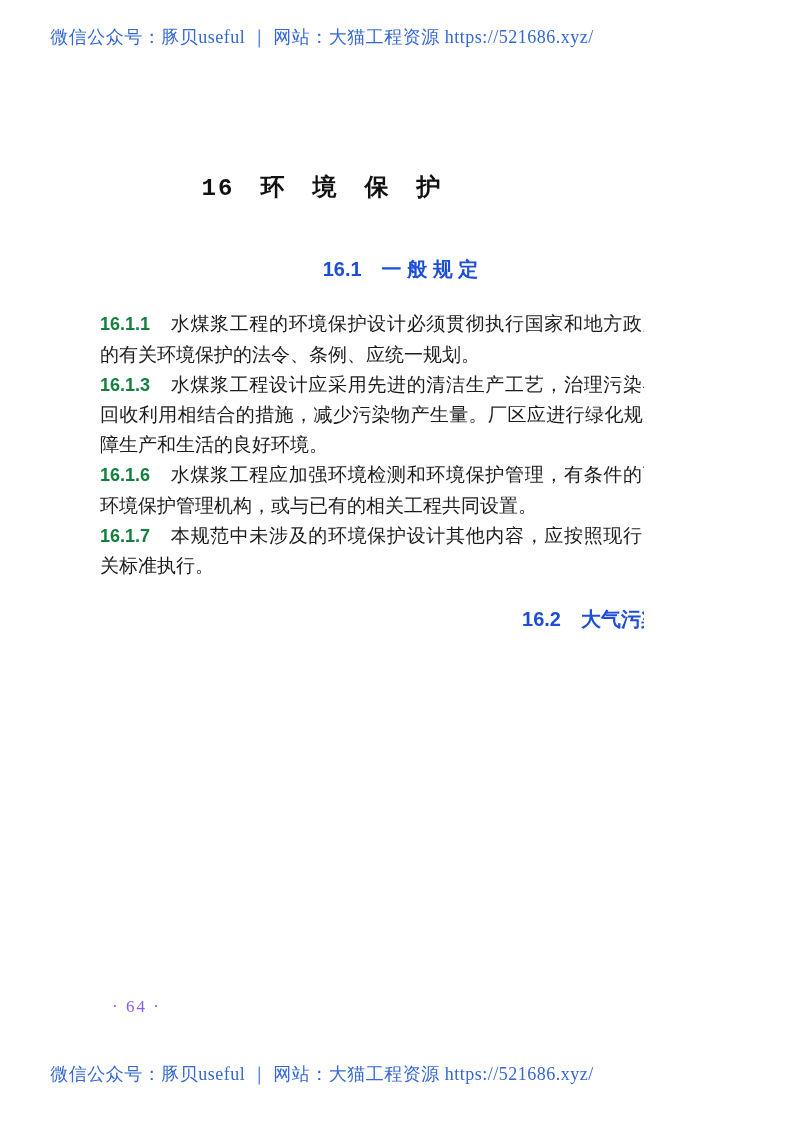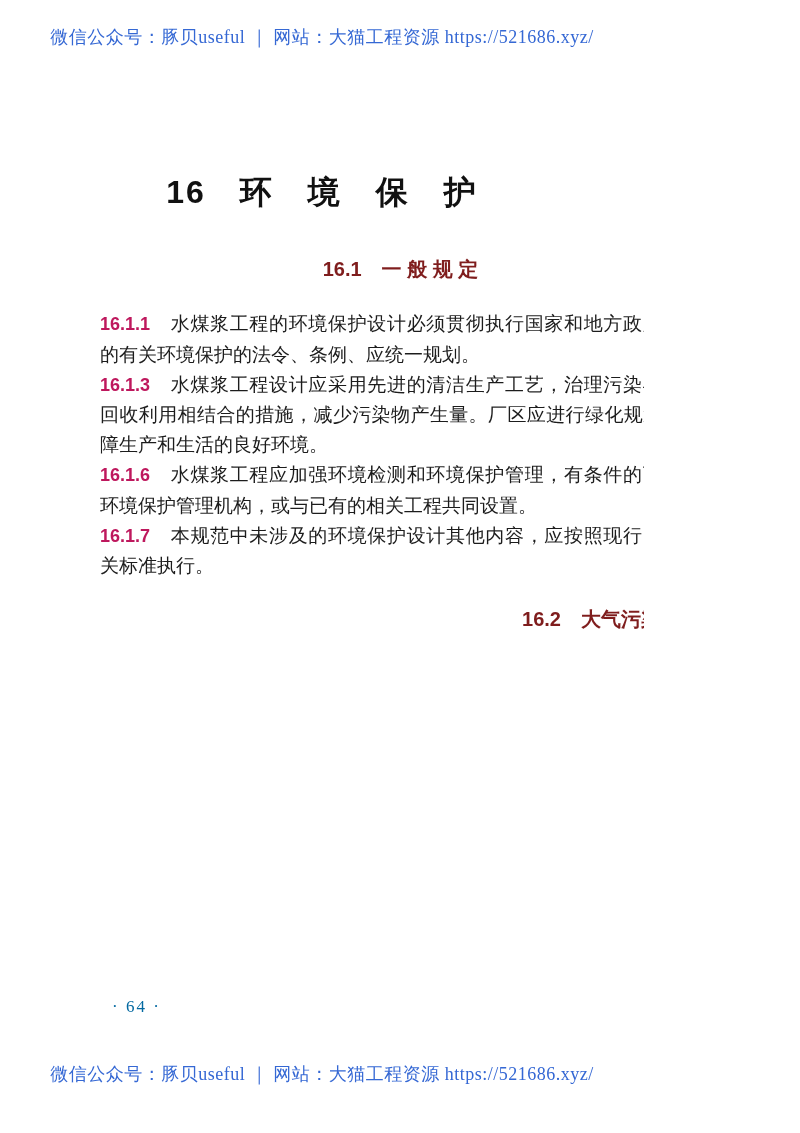--- a/index.html
+++ b/index.html
@@ -22,64 +22,64 @@
     white-space: nowrap;
   }
   .wm-top { top: 25px; }
   .wm-bottom { top: 1062px; }
   .chapter-title {
     position: absolute;
     top: 171px;
     left: 0;
     width: 100%;
     text-align: center;
-    font-size: 32px;
+    font-size: 24px;
     font-weight: 700;
     letter-spacing: 2px;
     color: #111111;
-    font-family: Liberation Sans, sans-serif;
+    font-family: Liberation Mono, monospace;
   }
   .content {
     position: absolute;
     left: 100px;
     top: 256px;
     width: 601px;
   }
   .section-heading {
     text-align: center;
     font-size: 20px;
     font-weight: 700;
-    color: #7f1d1d;
+    color: #1d4ed8;
     font-family: "Liberation Sans", "DejaVu Sans", sans-serif;
     margin: 0 0 26px 0;
   }
   .section-heading.second {
     margin-top: 25px;
     margin-bottom: 8px;
     text-align: right;
   }
   .clause {
     font-size: 19px;
     line-height: 29.8px;
     text-align: justify;
     margin: 0;
   }
   .clause .num {
     font-weight: 700;
     font-family: "Liberation Sans", "DejaVu Sans", sans-serif;
     font-size: 18px;
     margin-right: 20px;
-    color: #be185d;
+    color: #15803d;
   }
   .page-number {
     position: absolute;
     left: 112px;
     top: 997px;
     font-size: 17px;
-    color: #0369a1;
+    color: #8b5cf6;
     letter-spacing: 2px;
   }
 </style>
 </head>
 <body>
 
 <div class="sheet">
 
   <div class="watermark wm-top" style="color: rgb(53, 104, 212);">微信公众号：豚贝useful ｜ 网站：大猫工程资源 https://521686.xyz/</div>
 

